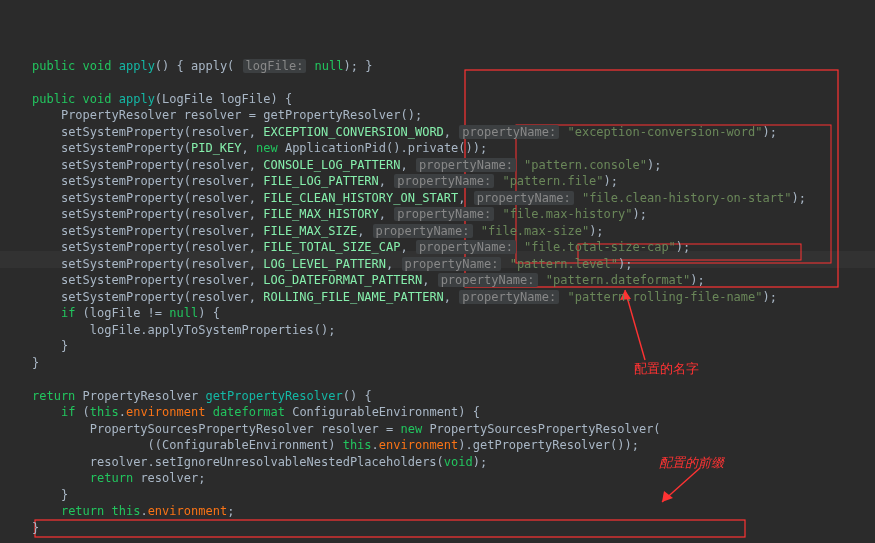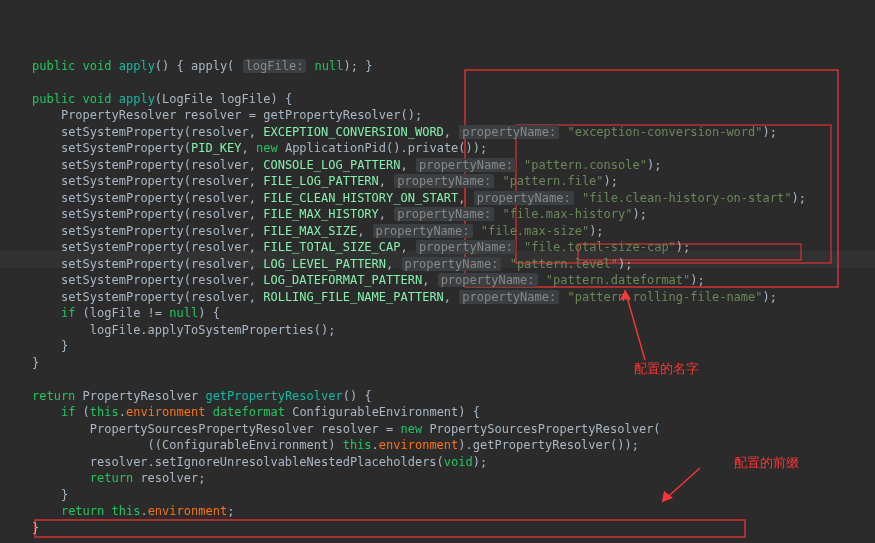--- a/index.html
+++ b/index.html
@@ -97,13 +97,13 @@
   <line x1="645" y1="360" x2="625" y2="290" stroke="#ff3333" stroke-width="1.4"></line>
   <polygon points="625,290 620,300 631,299" fill="#ff3333"></polygon>
 
   <line x1="700" y1="468" x2="662" y2="502" stroke="#ff3333" stroke-width="1.4"></line>
   <polygon points="662,502 664,491 673,498" fill="#ff3333"></polygon>
 
   <rect x="35" y="520" width="710" height="17" fill="none" stroke="#ff3333" stroke-width="1.2"></rect>
 </svg>
 
 <div class="annotation-label" style="left:598px; top:360px;padding-left:36px;">配置的名字</div>
-<div class="annotation-label" style="left:734px; top:454px;">配置的前缀</div>
+<div class="annotation-label" style="left:659px; top:454px;font-style:italic;">配置的前缀</div>
 
 </body></html>

